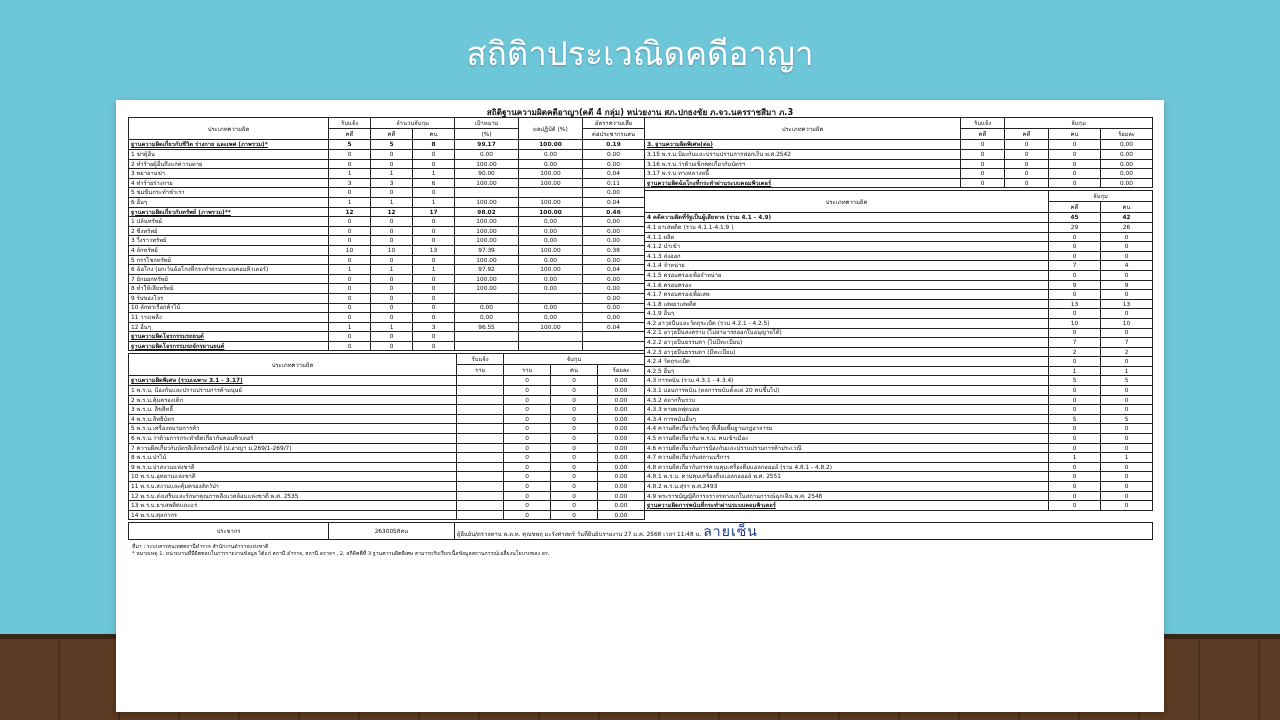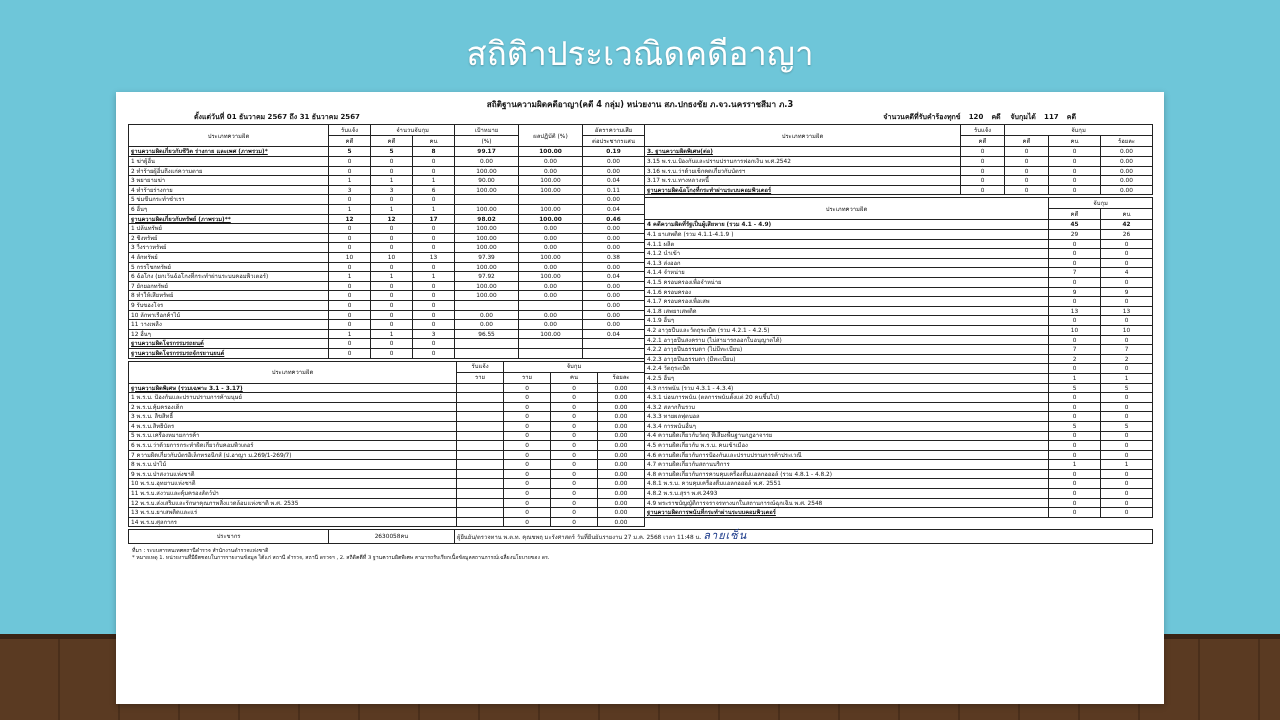--- a/index.html
+++ b/index.html
@@ -22,21 +22,21 @@
     background:#3a2415;
   }
   .page-title{
     position:absolute;top:34px;left:0;width:1280px;text-align:center;
     color:#ffffff;font-size:33px;line-height:40px;
     font-family:"DejaVu Sans","Liberation Sans",sans-serif;
     text-shadow:0 1px 2px rgba(0,0,0,.25);
     z-index:3;
   }
   .sheet{
-    position:absolute;left:116px;top:92px;width:1048px;height:612px;
+    position:absolute;left:116px;top:100px;width:1048px;height:612px;
     background:#ffffff;
     box-shadow:0 2px 6px rgba(0,0,0,.25);
     overflow:hidden;
     z-index:2;
     font-size:6.2px;
     color:#111;
     line-height:1.15;
   }
   .doc{
     position:absolute;left:12px;top:6px;width:1024px;height:600px;
@@ -62,47 +62,35 @@
   .cols{display:flex;gap:0px;}
   .colL{width:516px;}
   .colR{width:508px;}
 
   .tblL{width:516px;}
   .tblR{width:508px;}
   .note{
     font-size:5.2px;margin-top:3px;padding-left:4px;line-height:1.3;
   }
   .sigmark{
-    font-style:italic;font-size:11px;color:#1b3a8a;letter-spacing:1px;text-align:right;
+    font-size:14px;color:#1b3a8a;letter-spacing:1px;text-align:right;
   }
 </style>
 </head>
 <body>
 
 <div class="floor"></div>
 
 <div class="page-title">สถิติาประเวณิดคดีอาญา</div>
 
 <div class="sheet">
   <div class="doc">
 
     <div class="doc-head">สถิติฐานความผิดคดีอาญา(คดี 4 กลุ่ม) หน่วยงาน สภ.ปกธงชัย ภ.จว.นครราชสีมา ภ.3</div>
 
-    <div class="doc-sub">
-      <div class="left">ตั้งแต่วันที่ 01 ธันวาคม 2567 ถึง 31 ธันวาคม 2567</div>
-      <div class="right">
-        <span>จำนวนคดีที่รับคำร้องทุกข์</span>
-        <span class="val">120</span>
-        <span>คดี</span>
-        &nbsp;&nbsp;
-        <span>จับกุมได้</span>
-        <span class="val">117</span>
-        <span>คดี</span>
-      </div>
-    </div>
 
     <div class="cols">
 
       <div class="colL">
         <table class="tblL">
           <colgroup>
             <col style="width:200px">
               <col style="width:42px">
               <col style="width:42px">
               <col style="width:42px">

